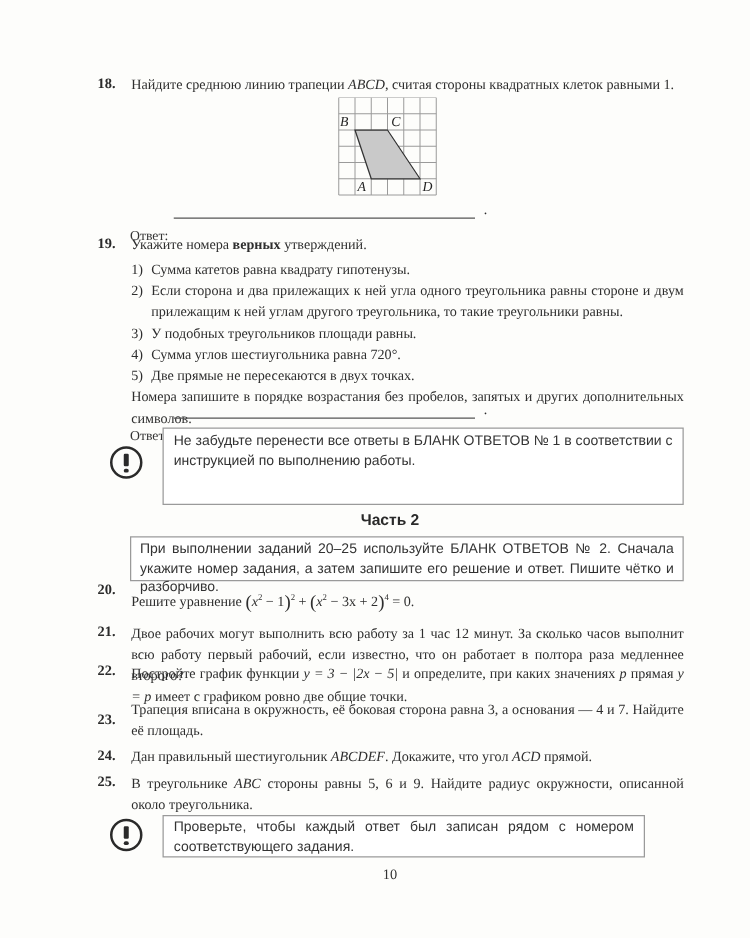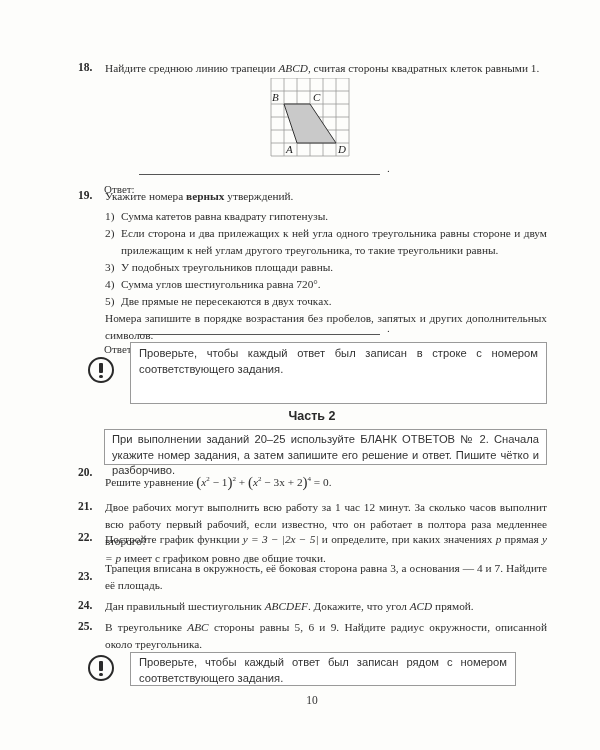--- a/index.html
+++ b/index.html
@@ -176,21 +176,21 @@
   <span>Ответ:</span>
 </div>
 <div class="answer-line" style="left:139px; top:334px; width:241px;"></div>
 <div class="abs serif" style="left:387px; top:322px;">.</div>
 
 <div class="warn-icon" style="left:88px; top:357px;">
     <div class="bar"></div>
     <div class="dot"></div>
   </div>
 <div class="box" style="left:130px; top:342px; width:417px; height:62px;">
-  <div>Проверьте, чтобы каждый ответ был записан в строке с номером соответствующего задания.</div>
+  <div>Не забудьте перенести все ответы в БЛАНК ОТВЕТОВ № 1 в соответствии с инструкцией по выполнению работы.</div>
 </div>
 
 <div class="part-title" style="top:409px;">Часть 2</div>
 <div class="box" style="left:104px; top:429px; width:443px; height:36px; padding:2px 7px;">При выполнении заданий 20–25 используйте БЛАНК ОТВЕТОВ № 2. Сначала укажите номер задания, а затем запишите его решение и ответ. Пишите чётко и разборчиво.</div>
 
 <div class="num" style="top:466px;">20.</div>
 <div class="txt" style="top:474px;"><span>Решите уравнение </span><span><span class="bigp">(</span><i>x</i><sup>2</sup><span> − 1</span><span class="bigp">)</span><sup>2</sup><span> + </span><span class="bigp">(</span><i>x</i><sup>2</sup><span> − 3x + 2</span><span class="bigp">)</span><sup>4</sup><span> = 0.</span></span></div>
 
 <div class="num" style="top:500px;">21.</div>
 <div class="txt" style="top:499px;">Двое рабочих могут выполнить всю работу за 1 час 12 минут. За сколько часов выполнит всю работу первый рабочий, если известно, что он работает в полтора раза медленнее второго?</div>

